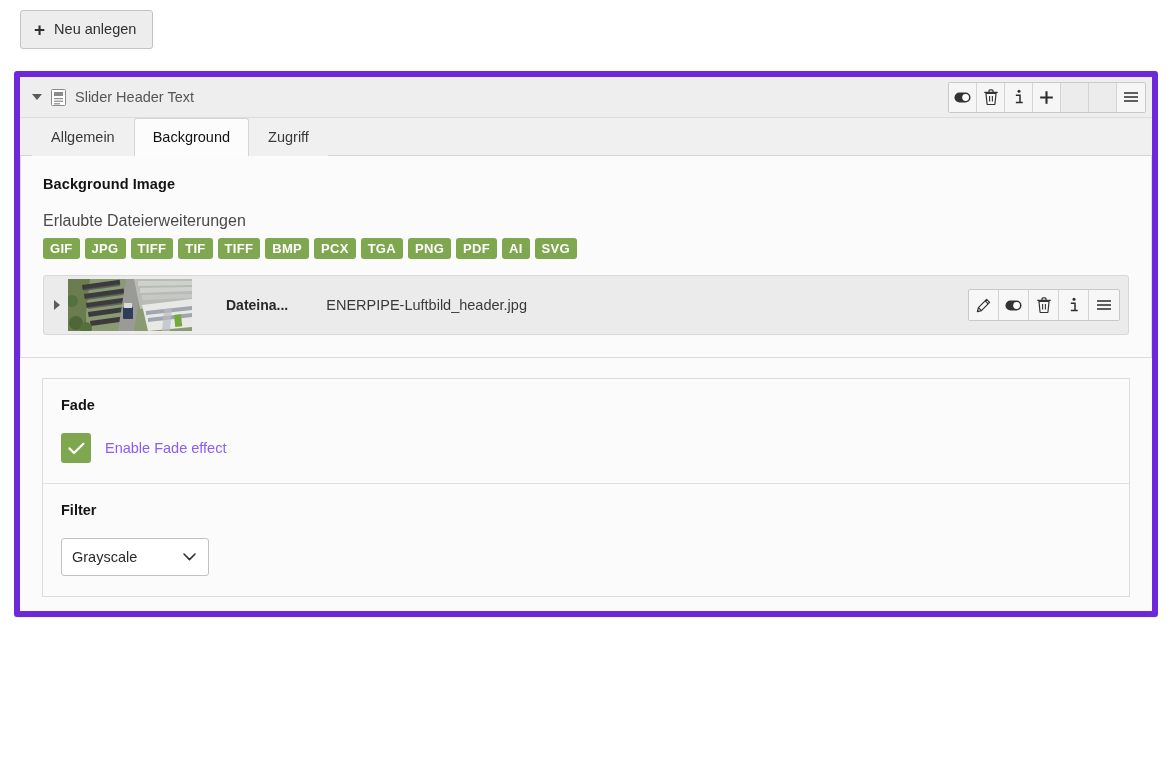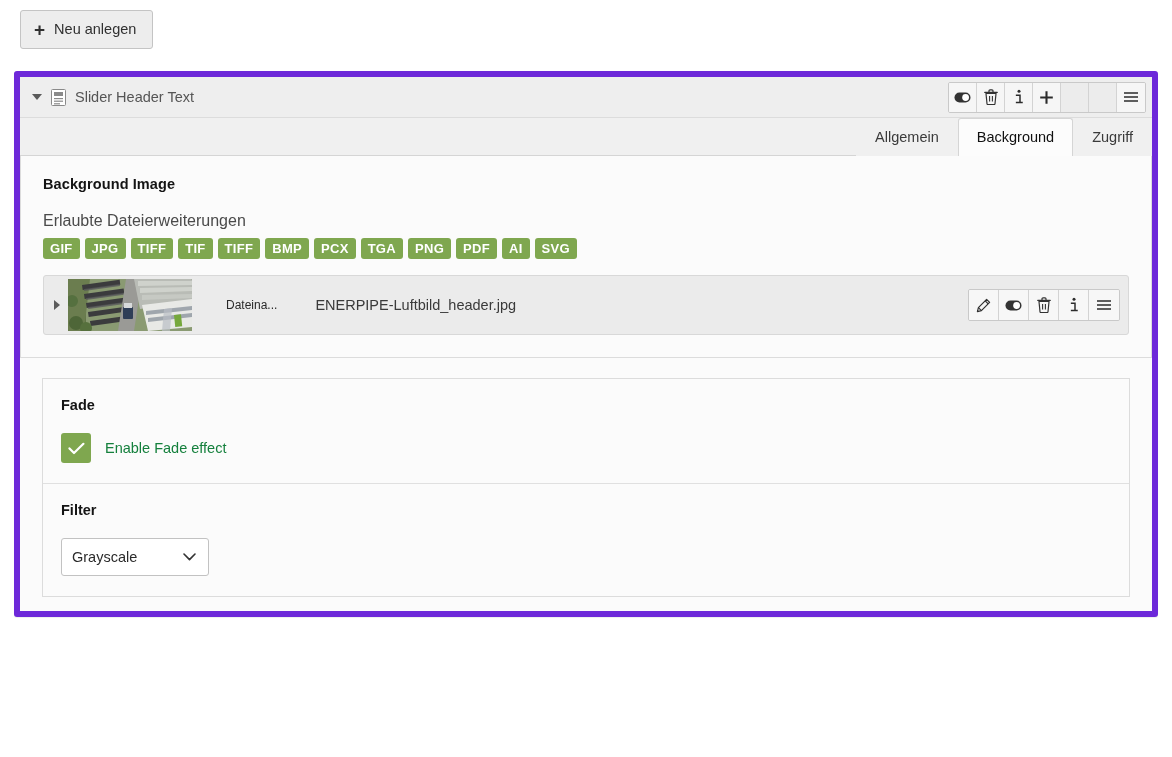--- a/index.html
+++ b/index.html
@@ -118,25 +118,24 @@
     box-sizing: border-box;
   }
   .btn-group .cell:last-child { border-right: none; }
   .btn-group .cell.empty { background: #ececec; cursor: default; }
 
   
   .tabs {
     display: flex;
     align-items: flex-end;
     background: #f0f0f0;
-    padding: 0 0 0 20px;
+    padding: 0 0 0 12px;
     height: 38px;
     border-bottom: 1px solid #d5d5d5;
     box-sizing: border-box;
-    justify-content: flex-end;
   }
   .tab {
     padding: 0 18px;
     height: 37px;
     line-height: 37px;
     font-size: 14.5px;
     color: #3a3a3a;
     background: #f0f0f0;
     border: 1px solid transparent;
     border-bottom: none;
@@ -222,22 +221,22 @@
     width: 124px;
     height: 52px;
     flex: 0 0 auto;
     overflow: hidden;
     border-radius: 1px;
     position: relative;
     background: #6e7d5a;
   }
   .thumb svg { display: block; }
   .file-label {
-    font-weight: normal;
-    font-size: 12px;
+    font-weight: bold;
+    font-size: 14px;
     color: #2a2a2a;
     margin-left: 34px;
     flex: 0 0 auto;
   }
   .file-name {
     font-size: 14.5px;
     color: #3a3a3a;
     margin-left: 38px;
     flex: 1 1 auto;
   }
@@ -293,21 +292,21 @@
     background: #7fa74f;
     border-radius: 3px;
     display: flex;
     align-items: center;
     justify-content: center;
     cursor: pointer;
     flex: 0 0 auto;
   }
   .checkbox-label {
     font-size: 14.5px;
-    color: #15803d;
+    color: #8b5cf6;
   }
   .select-box {
     appearance: none;
     -webkit-appearance: none;
     width: 148px;
     height: 38px;
     border: 1px solid #c2c2c2;
     border-radius: 3px;
     background: #ffffff;
     font-family: "Liberation Sans", sans-serif;

